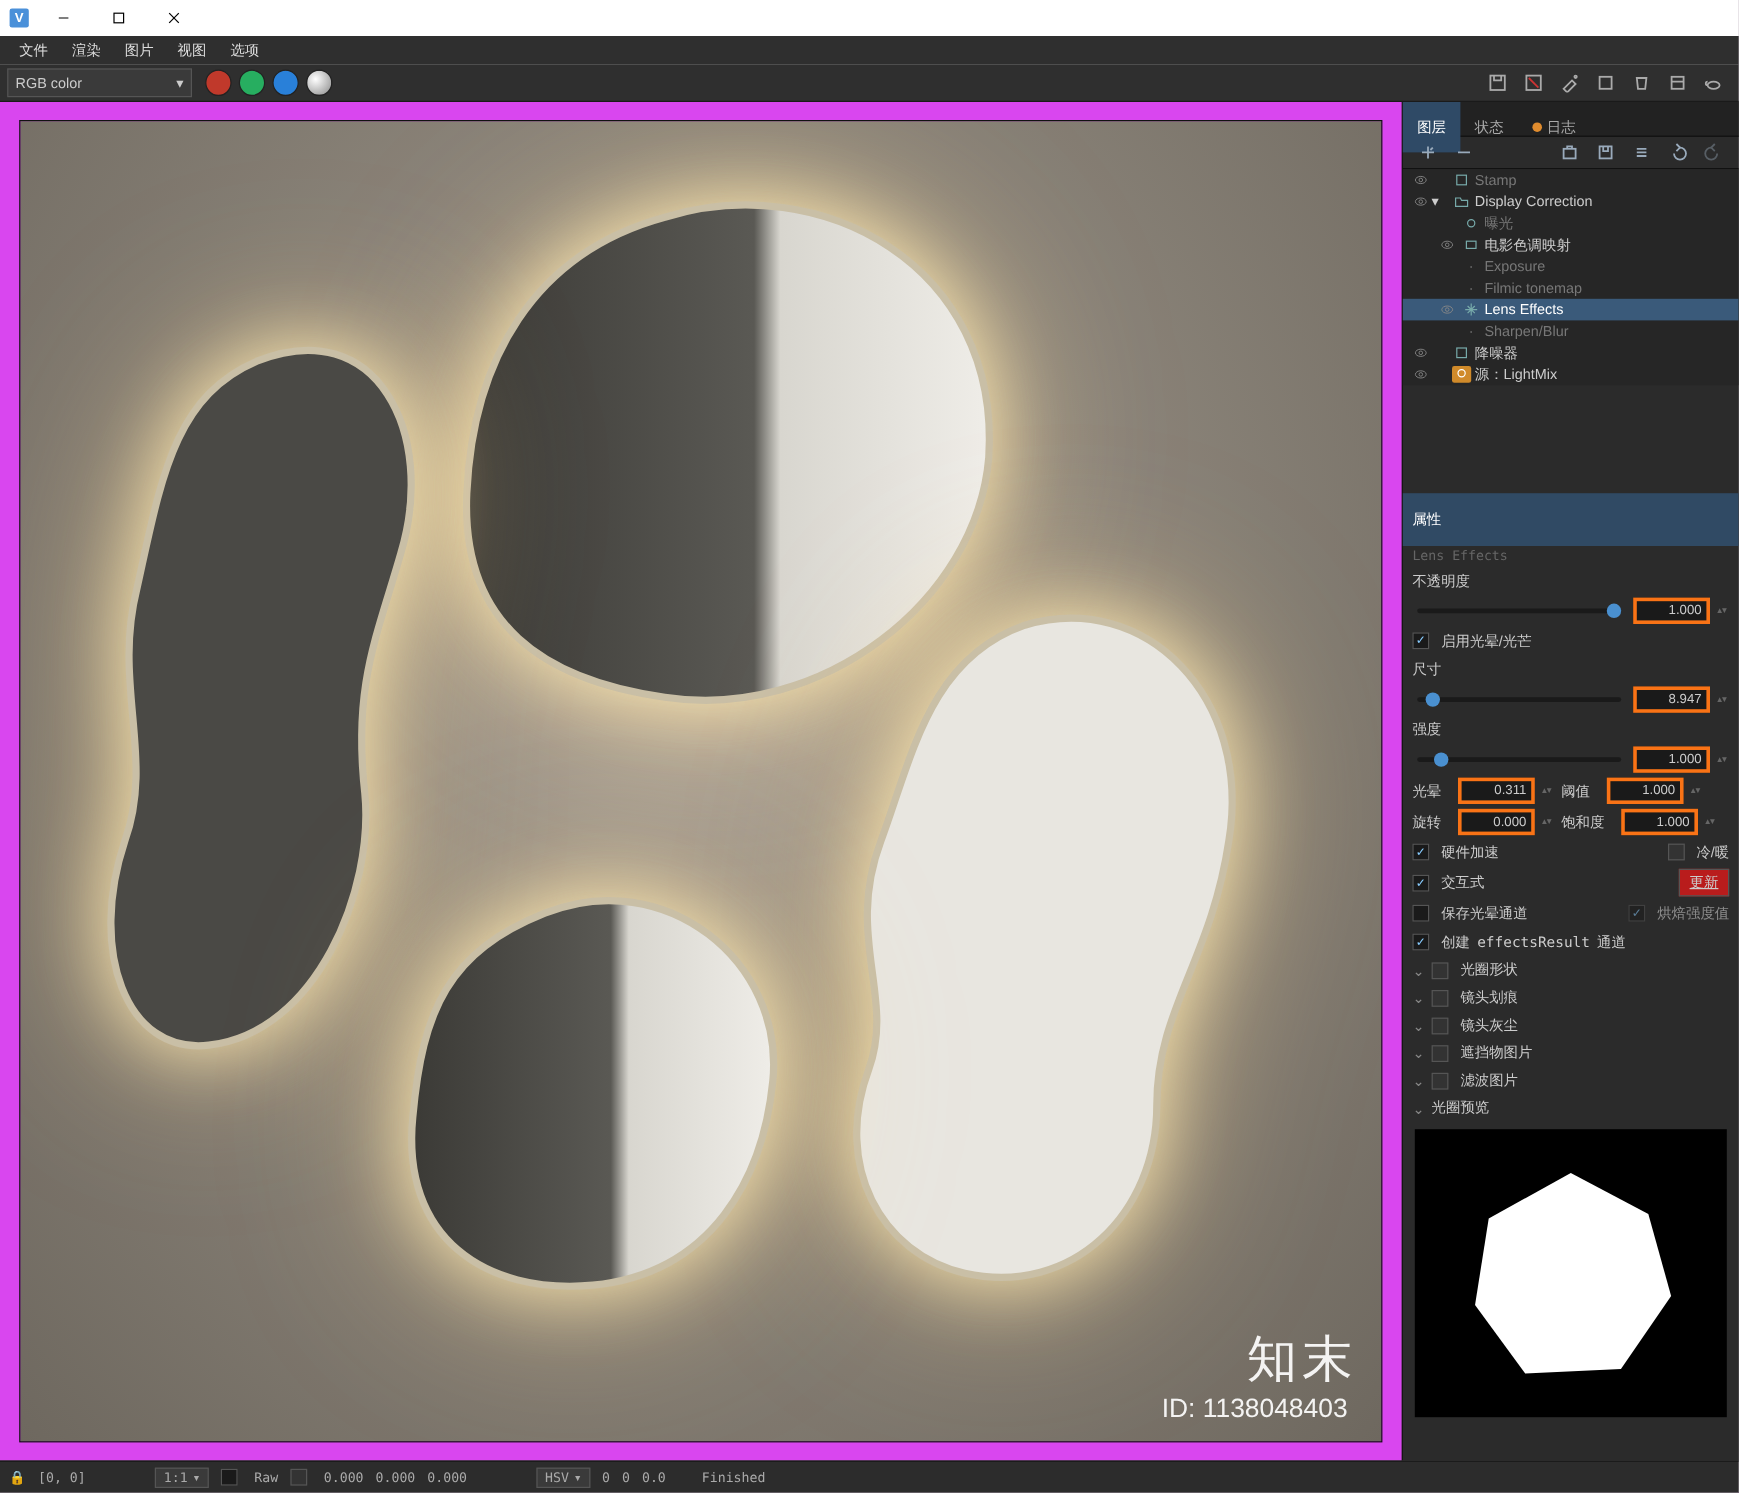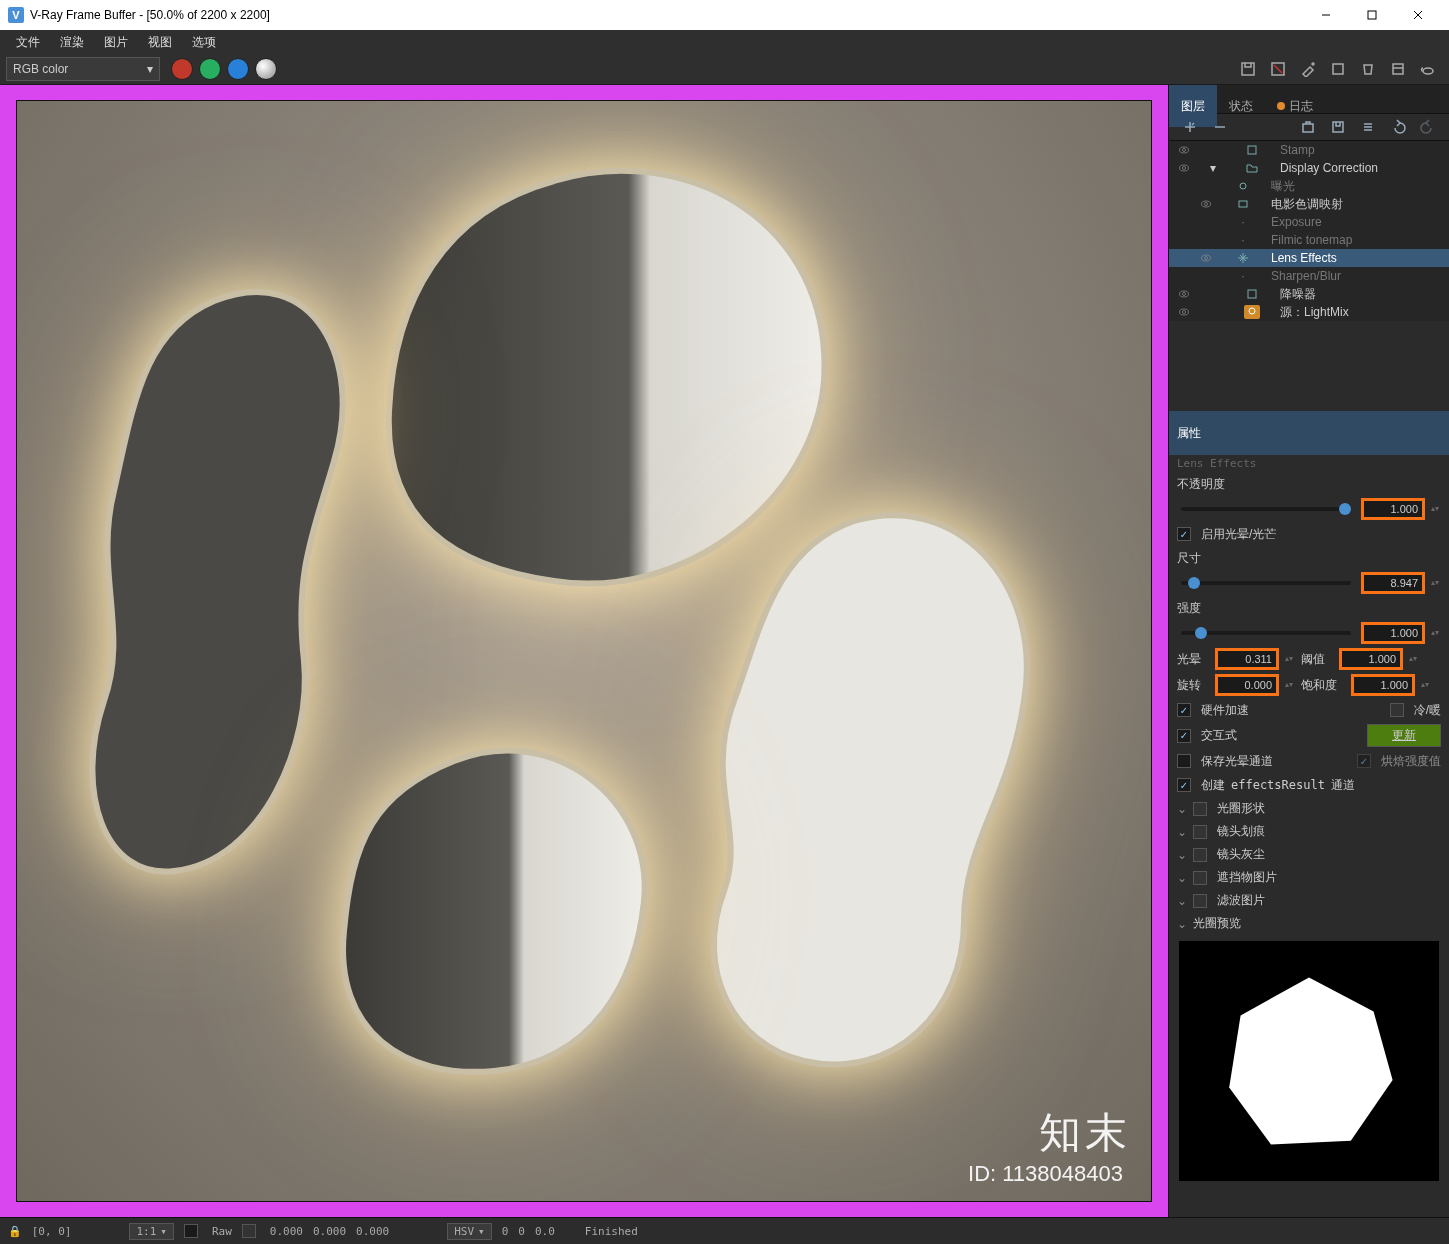--- a/index.html
+++ b/index.html
@@ -24,56 +24,55 @@
   .mirror-frame.dark{fill:#4a4945;}
   .mirror-frame.light{fill:#e8e6e0;}
   .sidepanel{width:280px;background:#2b2b2b;display:flex;flex-direction:column;border-left:1px solid #111;}
   .tabs{height:28px;display:flex;background:#222;border-bottom:1px solid #111;}
   .tab{padding:21px 12px;color:#aaa;cursor:pointer;display:flex;align-items:center;gap:4px;}
   .tab.active{background:#2f4a66;color:#fff;}
   .tab .badge{width:8px;height:8px;border-radius:50%;background:#e08c2e;display:inline-block;}
   .layertools{height:26px;display:flex;align-items:center;padding:0 6px;border-bottom:1px solid #111;}
   .layertools .icobtn svg{stroke:#9ab;}
   .layers{background:#262626;}
-  .layer{display:flex;align-items:center;height:18px;padding-left:6px;gap:17px;}
+  .layer{display:flex;align-items:center;height:18px;padding-left:6px;}
   .layer.selected{background:#3a5a7a;color:#fff;}
   .eye{width:18px;display:flex;justify-content:center;}
   .eye svg{width:12px;height:12px;stroke:#888;fill:none;}
   .layer .lico{width:16px;height:14px;margin:0 3px;display:flex;align-items:center;justify-content:center;}
   .layer .lico svg{width:12px;height:12px;fill:none;stroke:#7aa;}
   .layer.dim{color:#777;}
   .propheader{height:20px;background:#304a64;color:#fff;padding:12px 8px;margin-top:90px;display:flex;align-items:center;}
   .propsub{color:#666;padding:2px 8px;font-family:monospace;font-size:11px;}
   .prow{display:flex;align-items:center;padding:2px 8px;min-height:20px;gap:6px;}
   .prow .lbl{flex:0 0 auto;}
   .slider{flex:1;height:4px;background:#1a1a1a;border-radius:2px;position:relative;margin:0 4px;}
   .slider .thumb{position:absolute;top:-4px;width:12px;height:12px;border-radius:50%;background:#4a90d0;}
   .num{width:50px;height:16px;background:#1a1a1a;border:3px solid #f97316;color:#ccc;padding:0 4px;font-size:11px;font-family:Liberation Sans, sans-serif;display:flex;align-items:center;justify-content:flex-end;}
   .spin{width:10px;color:#666;font-size:8px;line-height:8px;}
   .chk{width:12px;height:12px;background:#1a1a1a;border:1px solid #555;display:inline-flex;align-items:center;justify-content:center;margin-right:4px;}
   .chk.on::after{content:"✓";color:#8cf;font-size:10px;}
   .chk.ind{background:#333;}
-  .btn{background:#4d7c0f;border:1px solid #555;padding:2px 24px;color:#ccc;cursor:pointer;text-decoration:underline;}
+  .btn{background:#b91c1c;border:1px solid #555;padding:2px 8px;color:#ccc;cursor:pointer;text-decoration:underline;}
   .acc{display:flex;align-items:center;padding:3px 8px;gap:6px;cursor:pointer;}
   .acc .chev{width:10px;color:#888;}
   .preview{margin:6px 10px;background:#000;height:240px;display:flex;align-items:center;justify-content:center;position:relative;}
   .preview svg{width:190px;height:190px;}
   .wm1{position:absolute;right:20px;bottom:40px;font-size:42px;color:#fff;opacity:.92;font-weight:500;letter-spacing:4px;pointer-events:none;}
   .wm2{position:absolute;right:28px;bottom:14px;font-size:22px;color:#fff;opacity:.92;font-weight:500;pointer-events:none;}
   .statusbar{height:26px;background:#2c2c2c;border-top:1px solid #111;display:flex;align-items:center;padding:0 8px;color:#aaa;gap:10px;font-family:monospace;font-size:11px;}
   .statusbar .box{background:#3a3a3a;border:1px solid #555;padding:1px 6px;display:flex;align-items:center;gap:4px;margin-left:48px;}
 </style>
 </head>
 <body>
 
 <div class="window">
 
   <div class="titlebar">
     <span class="logo">V</span>
-    <span class="title">V-Ray Frame Buffer - [50.0% of 2200 x 2200]</span>
     <div class="winbtn">
         <svg width="12" height="12">
           <line x1="2" y1="6" x2="10" y2="6" stroke="#000"></line>
         </svg>
       </div>
     <div class="winbtn">
         <svg width="12" height="12">
           <rect x="2" y="2" width="8" height="8" fill="none" stroke="#000"></rect>
         </svg>
       </div>

